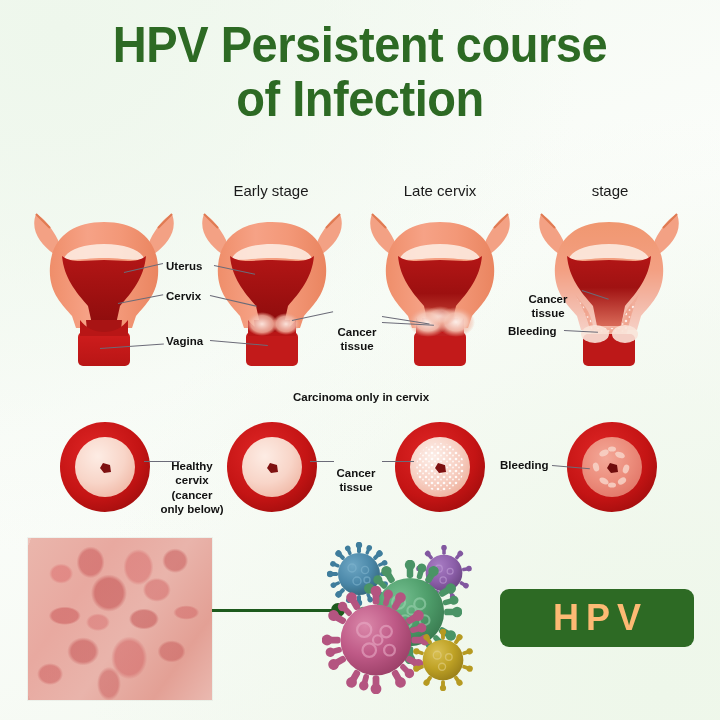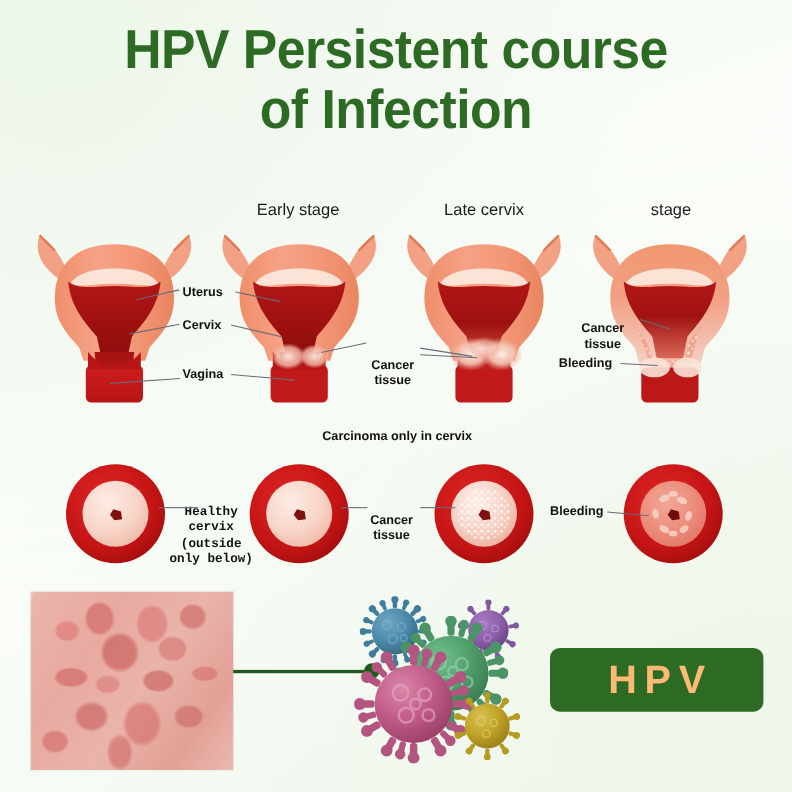--- a/index.html
+++ b/index.html
@@ -375,24 +375,24 @@
         <ellipse cx="60" cy="48" rx="4.5" ry="3" transform="rotate(-70 60 48)"></ellipse>
         <ellipse cx="38" cy="60" rx="5" ry="3" transform="rotate(30 38 60)"></ellipse>
         <ellipse cx="56" cy="60" rx="4.5" ry="3" transform="rotate(-35 56 60)"></ellipse>
         <ellipse cx="46" cy="28" rx="4" ry="2.6"></ellipse>
         <ellipse cx="46" cy="64" rx="4" ry="2.6"></ellipse>
       </g>
       <path d="M44 42 L51 44 L52 51 L45 52 L41 47 Z" fill="#6e0c0c"></path>
     </svg>
   </div>
 
-  <div class="lbl c" style="left:192px;top:443px;font-family:Liberation Mono, monospace;">
+  <div class="lbl c" style="left:192px;top:443px;">
     <div>Healthy</div>
     <div>cervix</div>
-    <div>(outside</div>
+    <div>(cancer</div>
     <div>only below)</div>
   </div>
   <div class="lead" style="left:144px;top:461px;width:36px;"></div>
 
   <div class="lbl c" style="left:356px;top:450px;">
     <div>Cancer</div>
     <div>tissue</div>
   </div>
   <div class="lead" style="left:310px;top:461px;width:24px;"></div>
   <div class="lead" style="left:382px;top:461px;width:32px;"></div>

